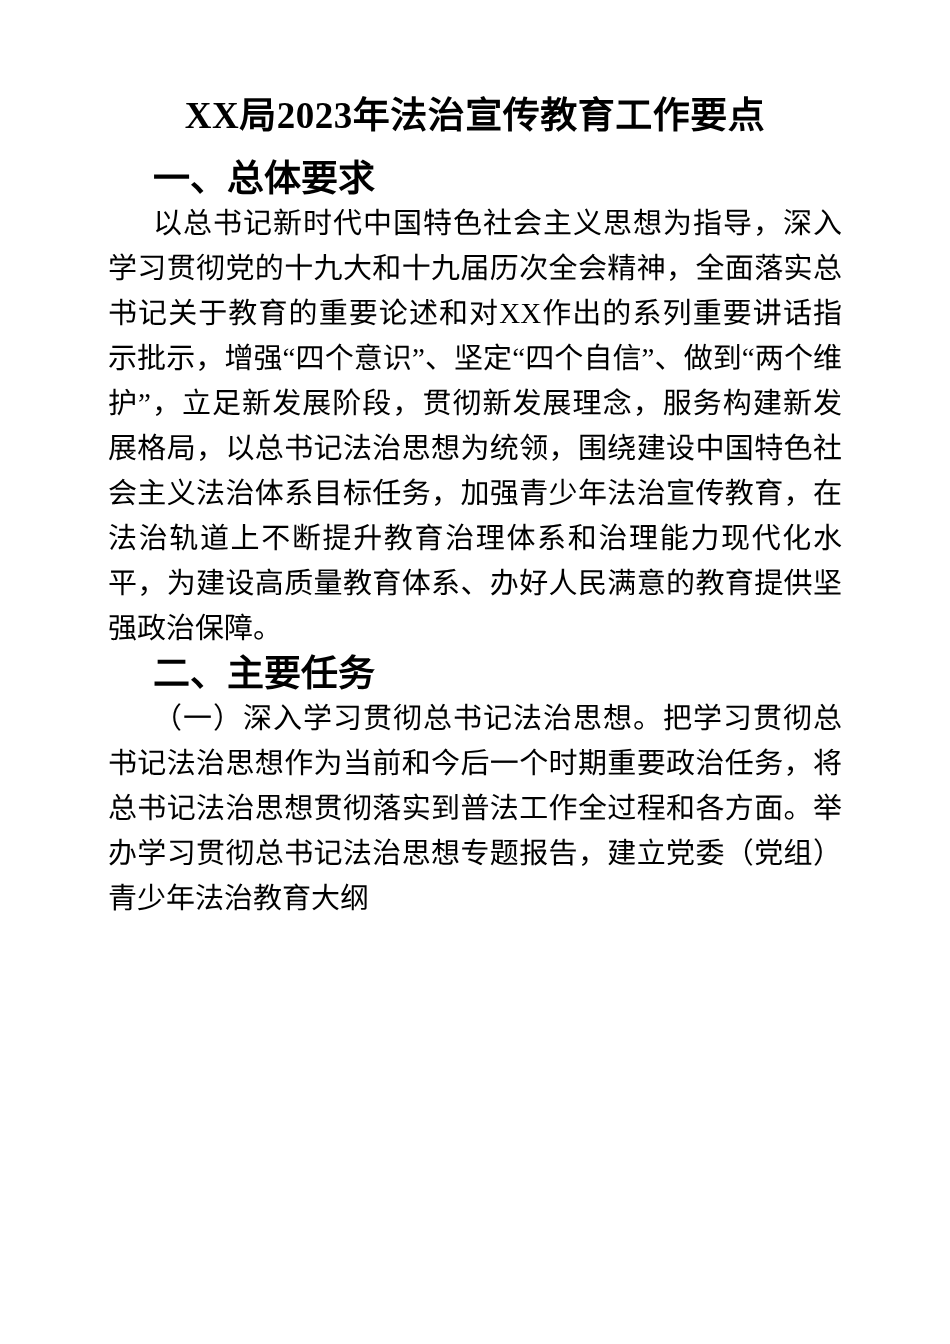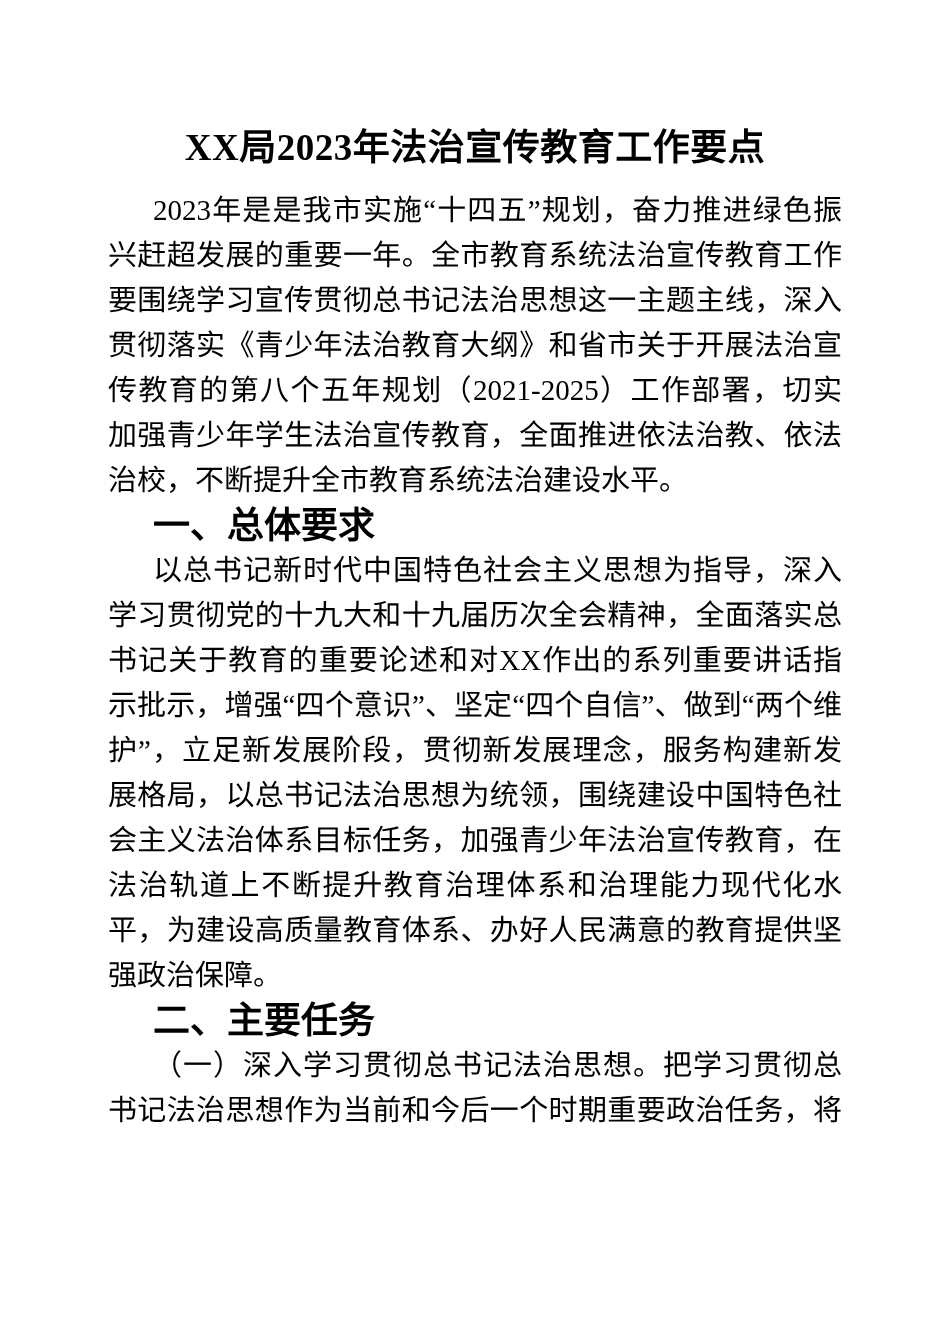--- a/index.html
+++ b/index.html
@@ -8,21 +8,21 @@
     background: #ffffff;
   }
   .page {
     position: relative;
     width: 950px;
     height: 1136px;
     margin: 0 auto;
     background: #ffffff;
     color: #000000;
     box-sizing: border-box;
-    padding: 120px 108px 0 108px;
+    padding: 88px 108px 0 108px;
     overflow: hidden;
   }
   .doc-title {
     margin: 0 0 12px 0;
     font-family: "Liberation Serif", "DejaVu Serif", serif;
     font-size: 37px;
     font-weight: bold;
     line-height: 56px;
     text-align: center;
     letter-spacing: 0.5px;
@@ -50,21 +50,20 @@
     font-family: Liberation Serif, serif;
   }
 </style>
 </head>
 <body>
 
 <div class="page">
 
   <h1 class="doc-title">XX局2023年法治宣传教育工作要点</h1>
 
-  <p class="para">2023年是是我市实施“十四五”规划，奋力推进绿色振兴赶超发展的重要一年。全市教育系统法治宣传教育工作要围绕学习宣传贯彻总书记法治思想这一主题主线，深入贯彻落实《青少年法治教育大纲》和省市关于开展法治宣传教育的第八个五年规划（2021-2025）工作部署，切实加强青少年学生法治宣传教育，全面推进依法治教、依法治校，不断提升全市教育系统法治建设水平。</p>
 
   <h2 class="sec-heading">一、总体要求</h2>
 
   <p class="para">以总书记新时代中国特色社会主义思想为指导，深入学习贯彻党的十九大和十九届历次全会精神，全面落实总书记关于教育的重要论述和对XX作出的系列重要讲话指示批示，增强“四个意识”、坚定“四个自信”、做到“两个维护”，立足新发展阶段，贯彻新发展理念，服务构建新发展格局，以总书记法治思想为统领，围绕建设中国特色社会主义法治体系目标任务，加强青少年法治宣传教育，在法治轨道上不断提升教育治理体系和治理能力现代化水平，为建设高质量教育体系、办好人民满意的教育提供坚强政治保障。</p>
 
   <h2 class="sec-heading">二、主要任务</h2>
 
   <p class="para"><span class="lead-run">（一）深入学习贯彻总书记法治思想。</span><span>把学习贯彻总书记法治思想作为当前和今后一个时期重要政治任务，将总书记法治思想贯彻落实到普法工作全过程和各方面。举办学习贯彻总书记法治思想专题报告，建立党委（党组）青少年法治教育大纲</span></p>
 
 </div>

